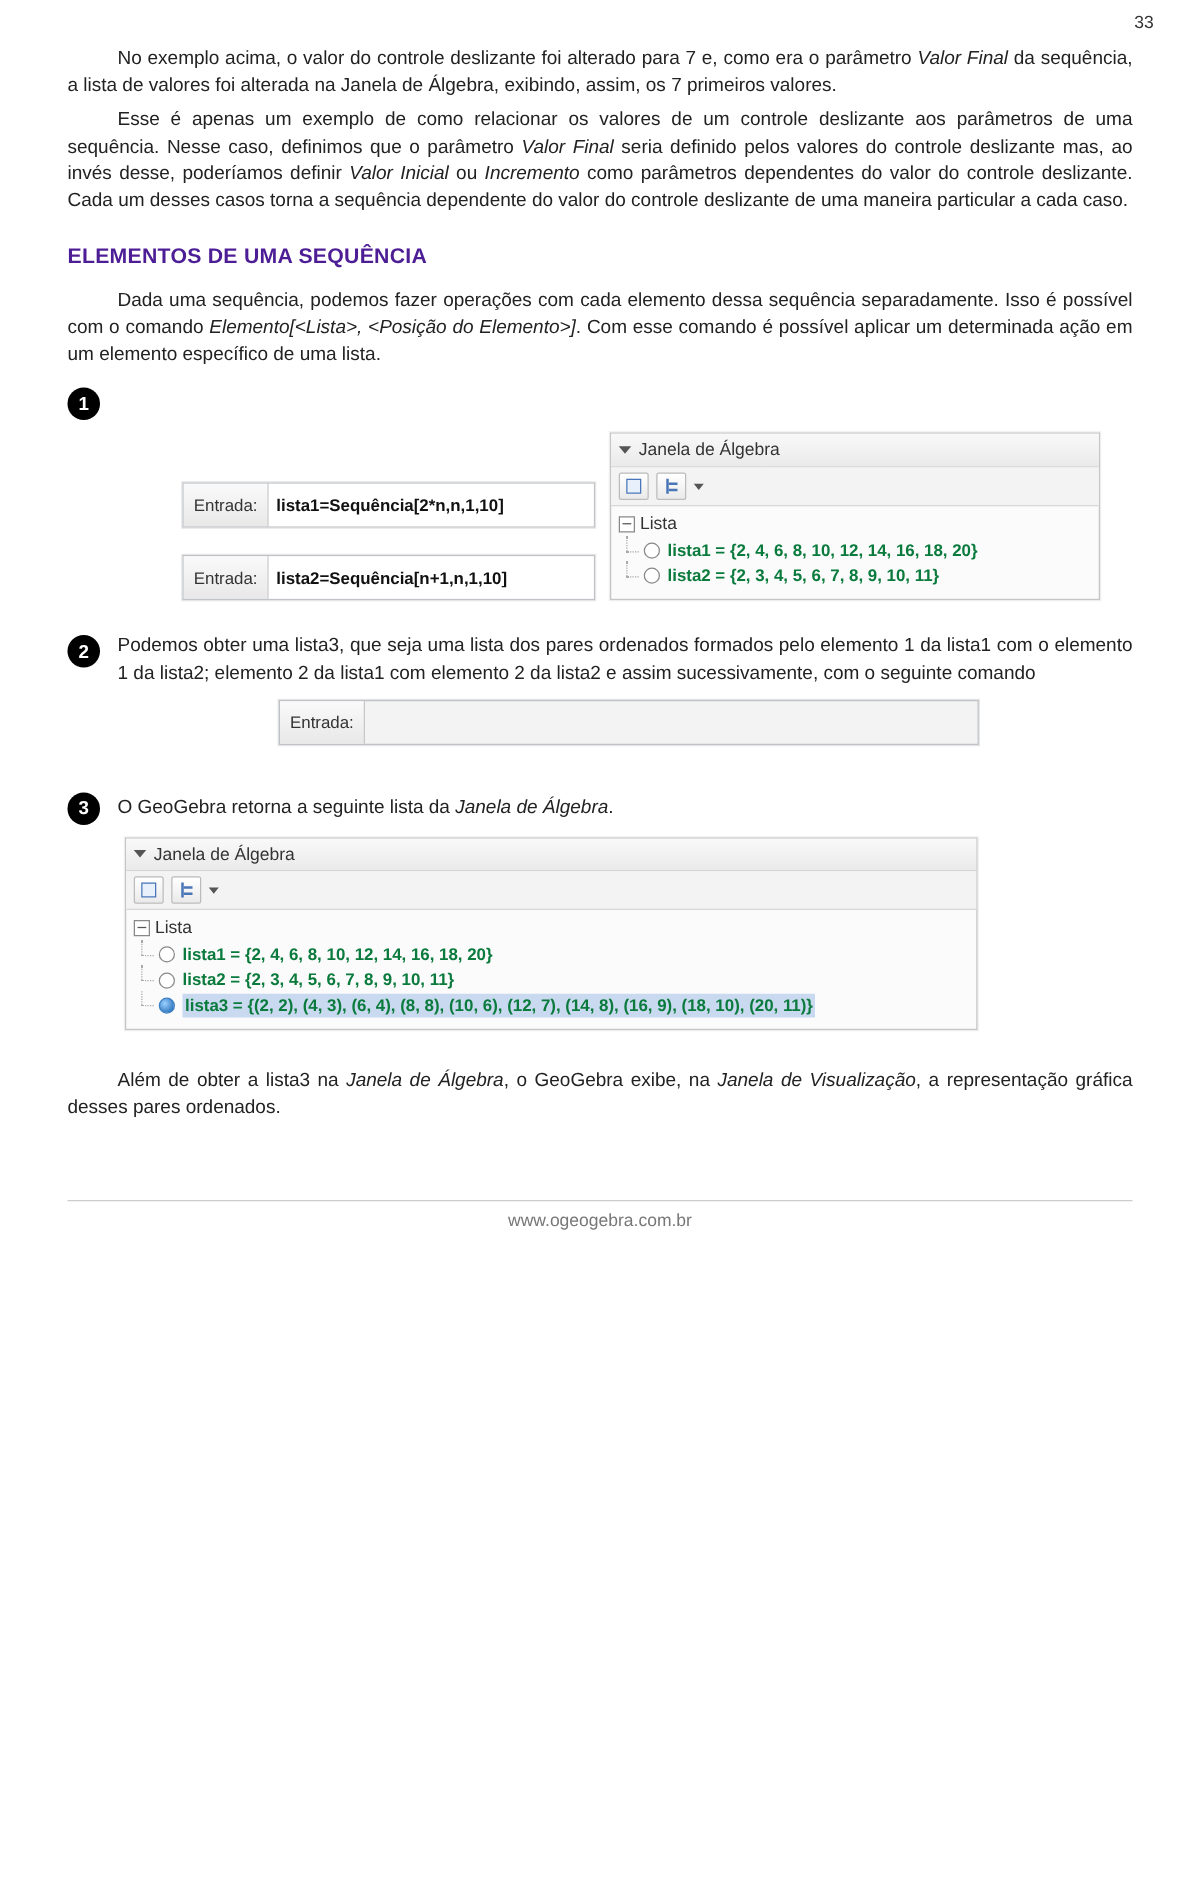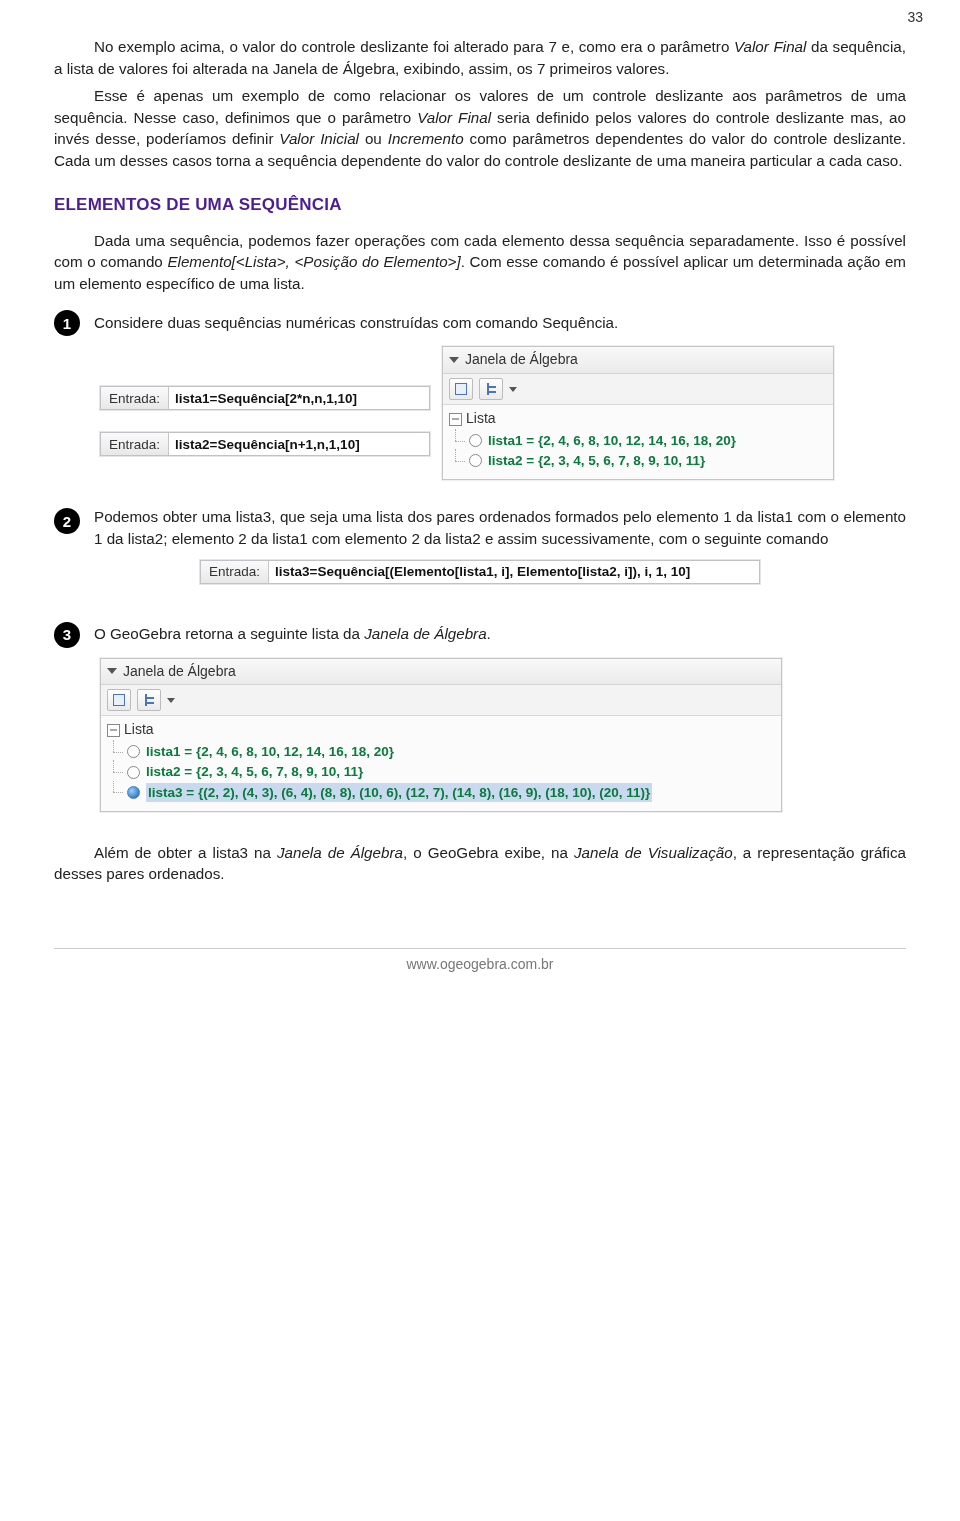--- a/index.html
+++ b/index.html
@@ -69,26 +69,27 @@
   }
   .gg-left {
     display: flex;
     flex-direction: column;
     gap: 22px;
     padding-top: 40px;
   }
   .gg-input-bar {
     display: flex;
     align-items: stretch;
-    height: 24px;
+    height: 36px;
     width: 330px;
     border: 1px solid #bfc3c7;
     background: #f3f3f3;
     box-sizing: border-box;
     box-shadow: 0 0 0 1px #e5e5e5;
+    margin-left: 46px;
   }
   .gg-input-bar.wide { width: 560px; }
   .gg-input-label {
     padding: 0 8px;
     font-size: 13.5px;
     color: #333;
     display: flex;
     align-items: center;
     background: linear-gradient(#fafafa,#e8e8e8);
     border-right: 1px solid #c7c7c7;
@@ -209,21 +210,20 @@
 </p>
 
 <h2 class="section-heading">ELEMENTOS DE UMA SEQUÊNCIA</h2>
 
 <p class="indent">
   <span>Dada uma sequência, podemos fazer operações com cada elemento dessa sequência separadamente. Isso é possível com o comando </span><span class="italic">Elemento[&lt;Lista&gt;, &lt;Posição do Elemento&gt;]</span><span>. Com esse comando é possível aplicar um determinada ação em um elemento específico de uma lista.</span>
 </p>
 
 <div class="step-row align-center">
   <div class="step-badge">1</div>
-  <div class="step-text">Considere duas sequências numéricas construídas com comando Sequência.</div>
 </div>
 
 <div class="gg-row">
   <div class="gg-left">
     <div class="gg-input-bar">
       <div class="gg-input-label">Entrada:</div>
       <input class="gg-input-field" value="lista1=Sequência[2*n,n,1,10]" style="">
     </div>
     <div class="gg-input-bar">
       <div class="gg-input-label">Entrada:</div>
@@ -265,21 +265,20 @@
 </div>
 
 <div class="step-row">
   <div class="step-badge">2</div>
   <div class="step-text">Podemos obter uma lista3, que seja uma lista dos pares ordenados formados pelo elemento 1 da lista1 com o elemento 1 da lista2; elemento 2 da lista1 com elemento 2 da lista2 e assim sucessivamente, com o seguinte comando</div>
 </div>
 
 <div class="gg-input-wrap-center">
   <div class="gg-input-bar wide">
     <div class="gg-input-label">Entrada:</div>
-    <input class="gg-input-field" value="lista3=Sequência[(Elemento[lista1, i], Elemento[lista2, i]), i, 1, 10]" style="">
   </div>
 </div>
 
 <div class="step-row align-center">
   <div class="step-badge">3</div>
   <div class="step-text">
     <span>O GeoGebra retorna a seguinte lista da </span><span class="italic">Janela de Álgebra</span><span>.</span>
   </div>
 </div>
 

